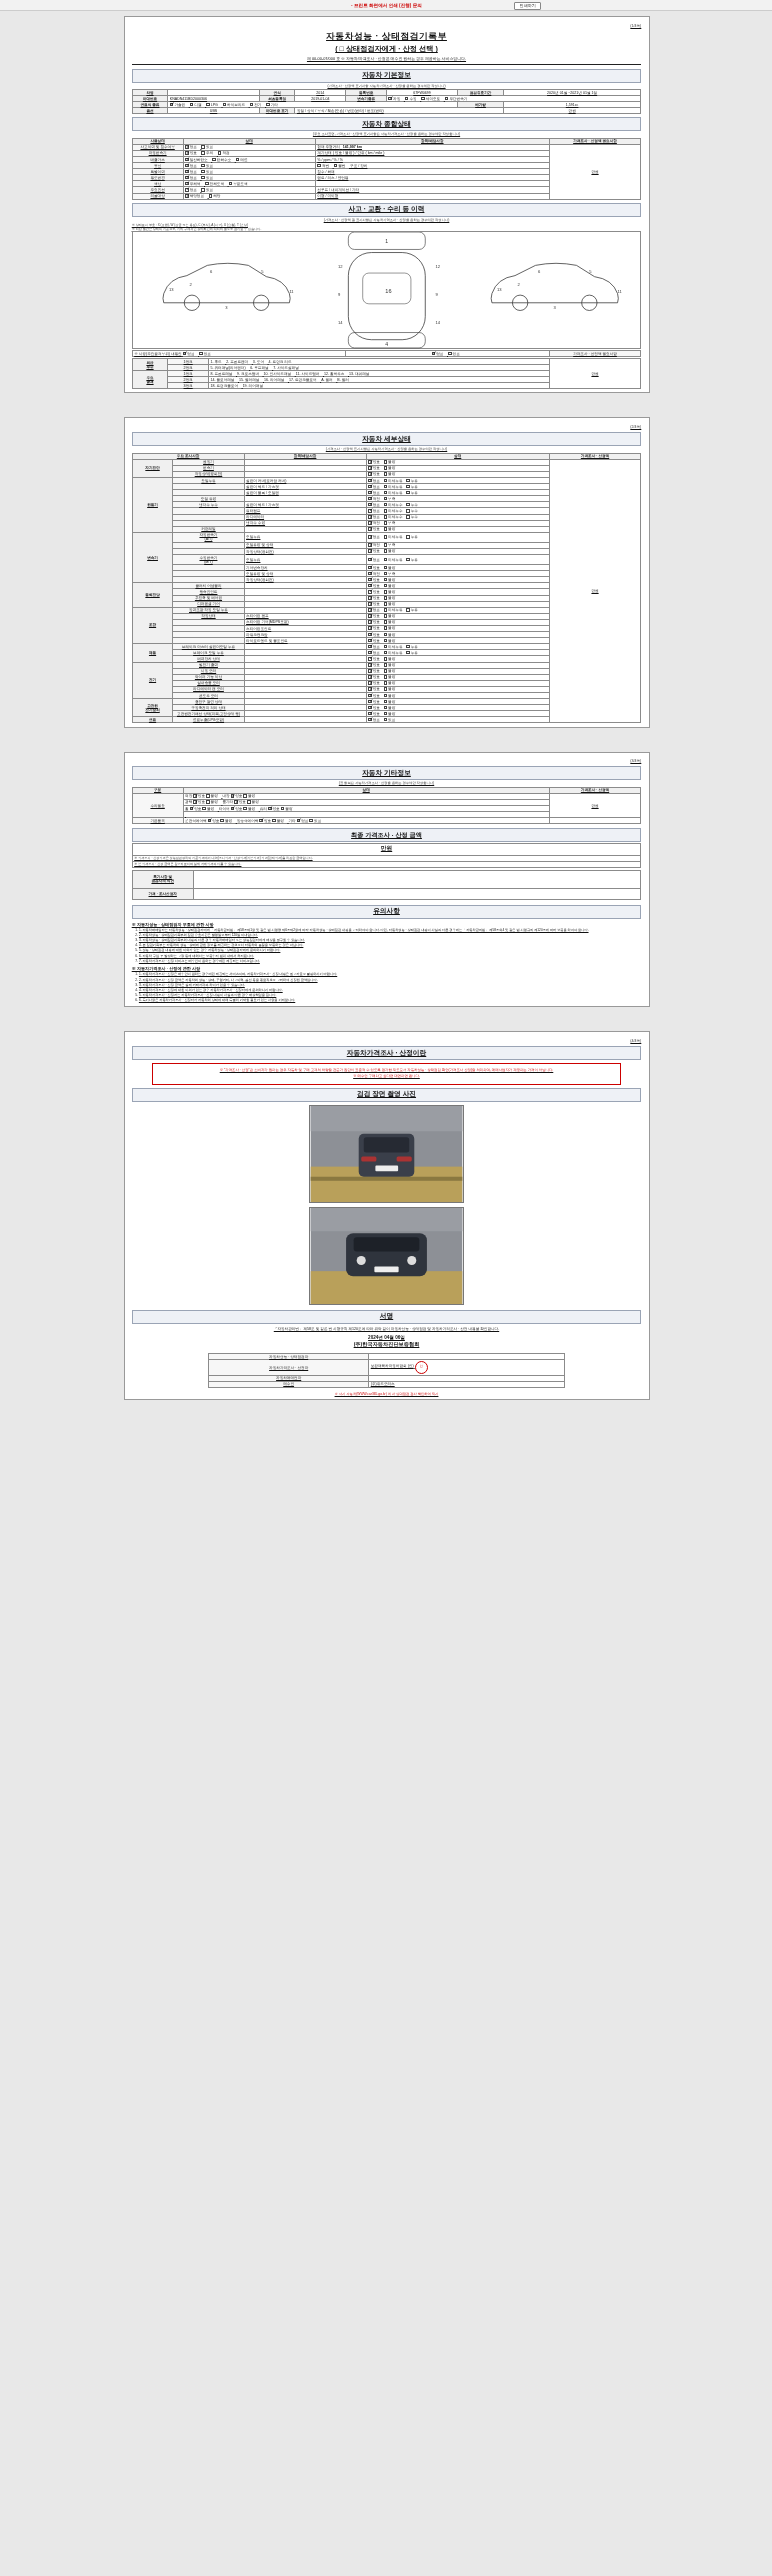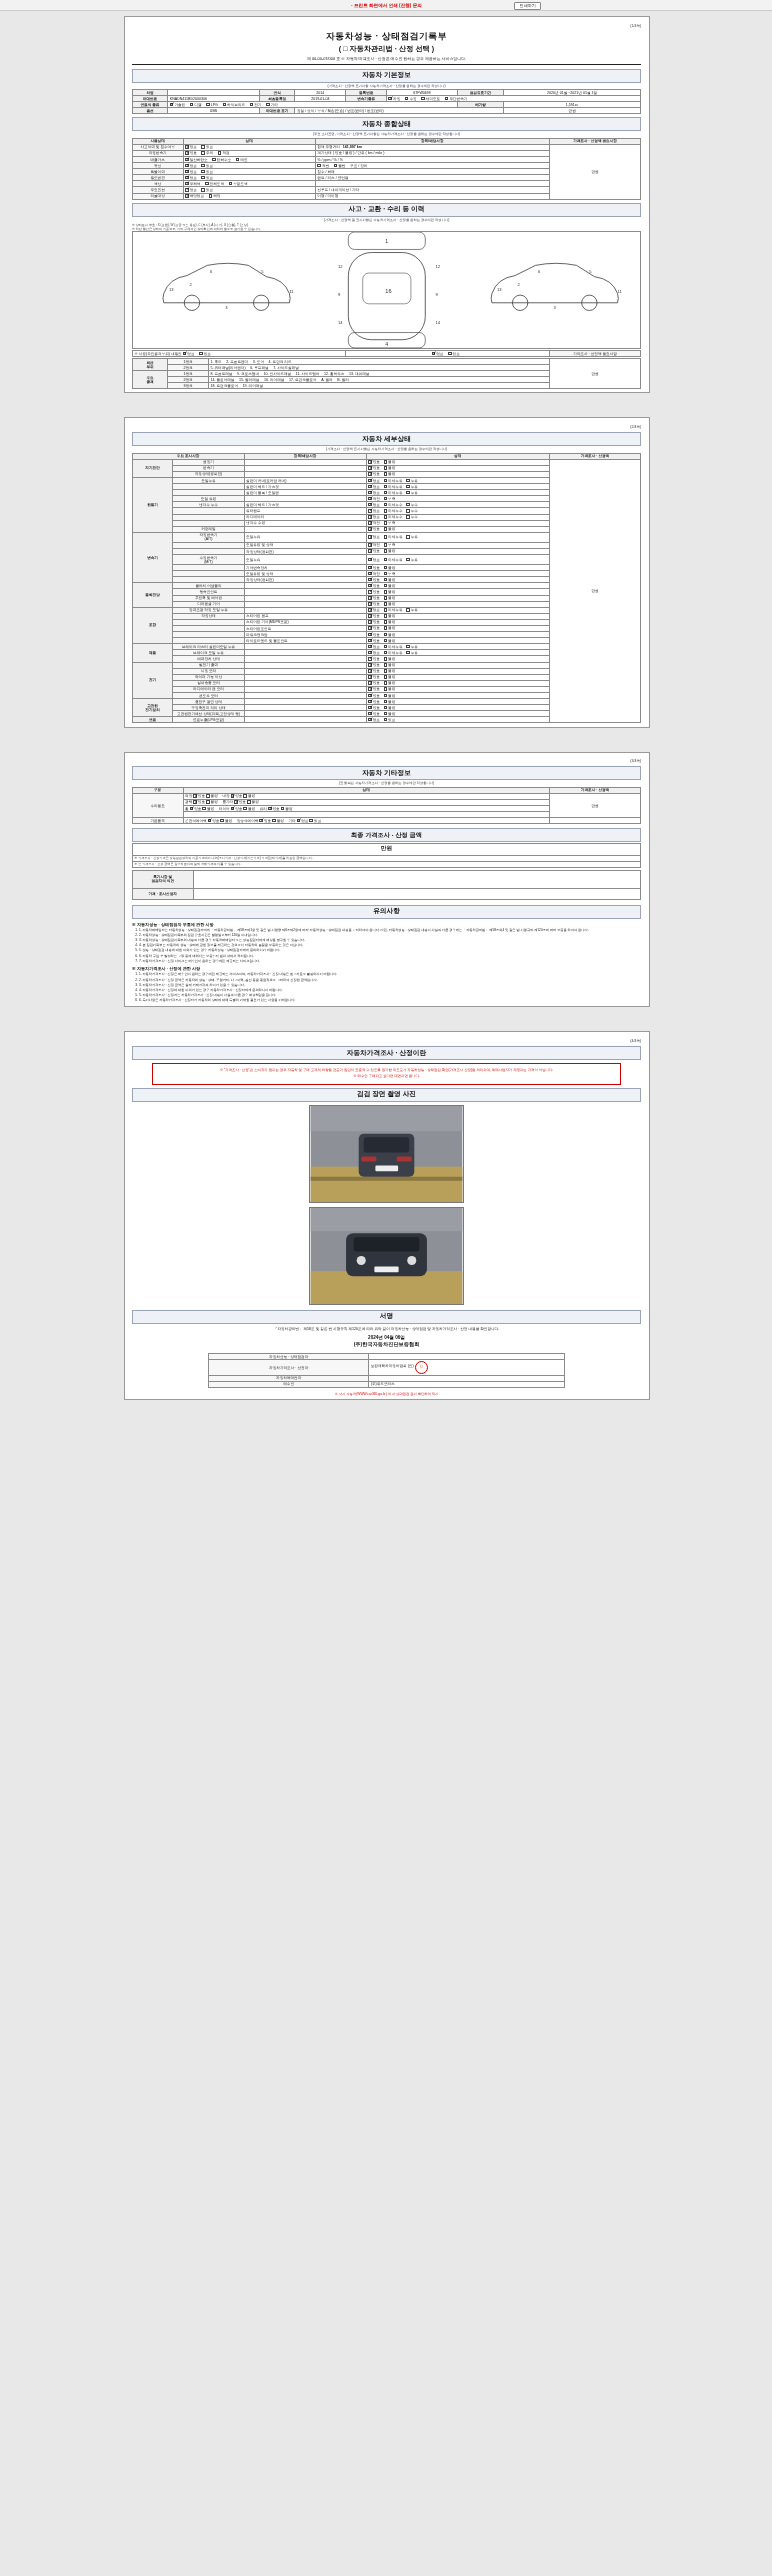--- a/index.html
+++ b/index.html
@@ -19,21 +19,21 @@
     align-items: center;
     justify-content: center;
     position: relative;
   }
   .topbar .t { color: #c00; font-size: 4.6px; font-weight: bold; }
   .topbar .btn {
     position: absolute; right: 232px; top: 1.5px;
     border: 0.5px solid #888; background: #fff; padding: 0.5px 4.1px;
     font-size: 4.1px; border-radius: 1px;
   }
-  .pagewrap { display: flex; flex-direction: column; align-items: center; gap: 24px; padding: 5.2px 0 10.3px; }
+  .pagewrap { display: flex; flex-direction: column; align-items: center; gap: 24px; padding: 5.2px 0 10.3px; text-decoration: underline; }
   .page {
     width: 526px;
     background: #fff;
     border: 0.5px solid #999;
     padding: 5.2px 7.2px 3.1px;
     position: relative;
   }
   .pagenum { text-align: right; font-size: 3.6px; color: #333; margin-top: 1.5px; }
   .section-title {
     text-align: center; font-weight: bold; font-size: 6.7px;
@@ -82,21 +82,21 @@
   <span class="btn">인쇄하기</span>
 </div>
 
 <div class="pagewrap">
 
   <div class="page">
     <div class="pagenum">(1/4쪽)</div>
 
     <div class="hdr-title-box">
       <div class="l1">자동차성능 · 상태점검기록부</div>
-      <div class="l2">( □ 자동차관리법 · 산정 선택 )</div>
+      <div class="l2">( □ 상태점검자에게 · 산정 선택 )</div>
       <div class="hdr-sub">제 00-00-07/000 호   ※ 자동차/자격조사 · 산정은 매수인 원하는 경우 제공하는 서비스입니다.</div>
     </div>
     <hr class="hr2">
 
     <div class="section-title">자동차 기본정보</div>
     <div class="subnote">(가격조사 · 산정액 표기사항 자동차가격조사 · 산정을 원하는 경우에만 작성니다)</div>
 
     <table>
       <tbody>
           <tr>

